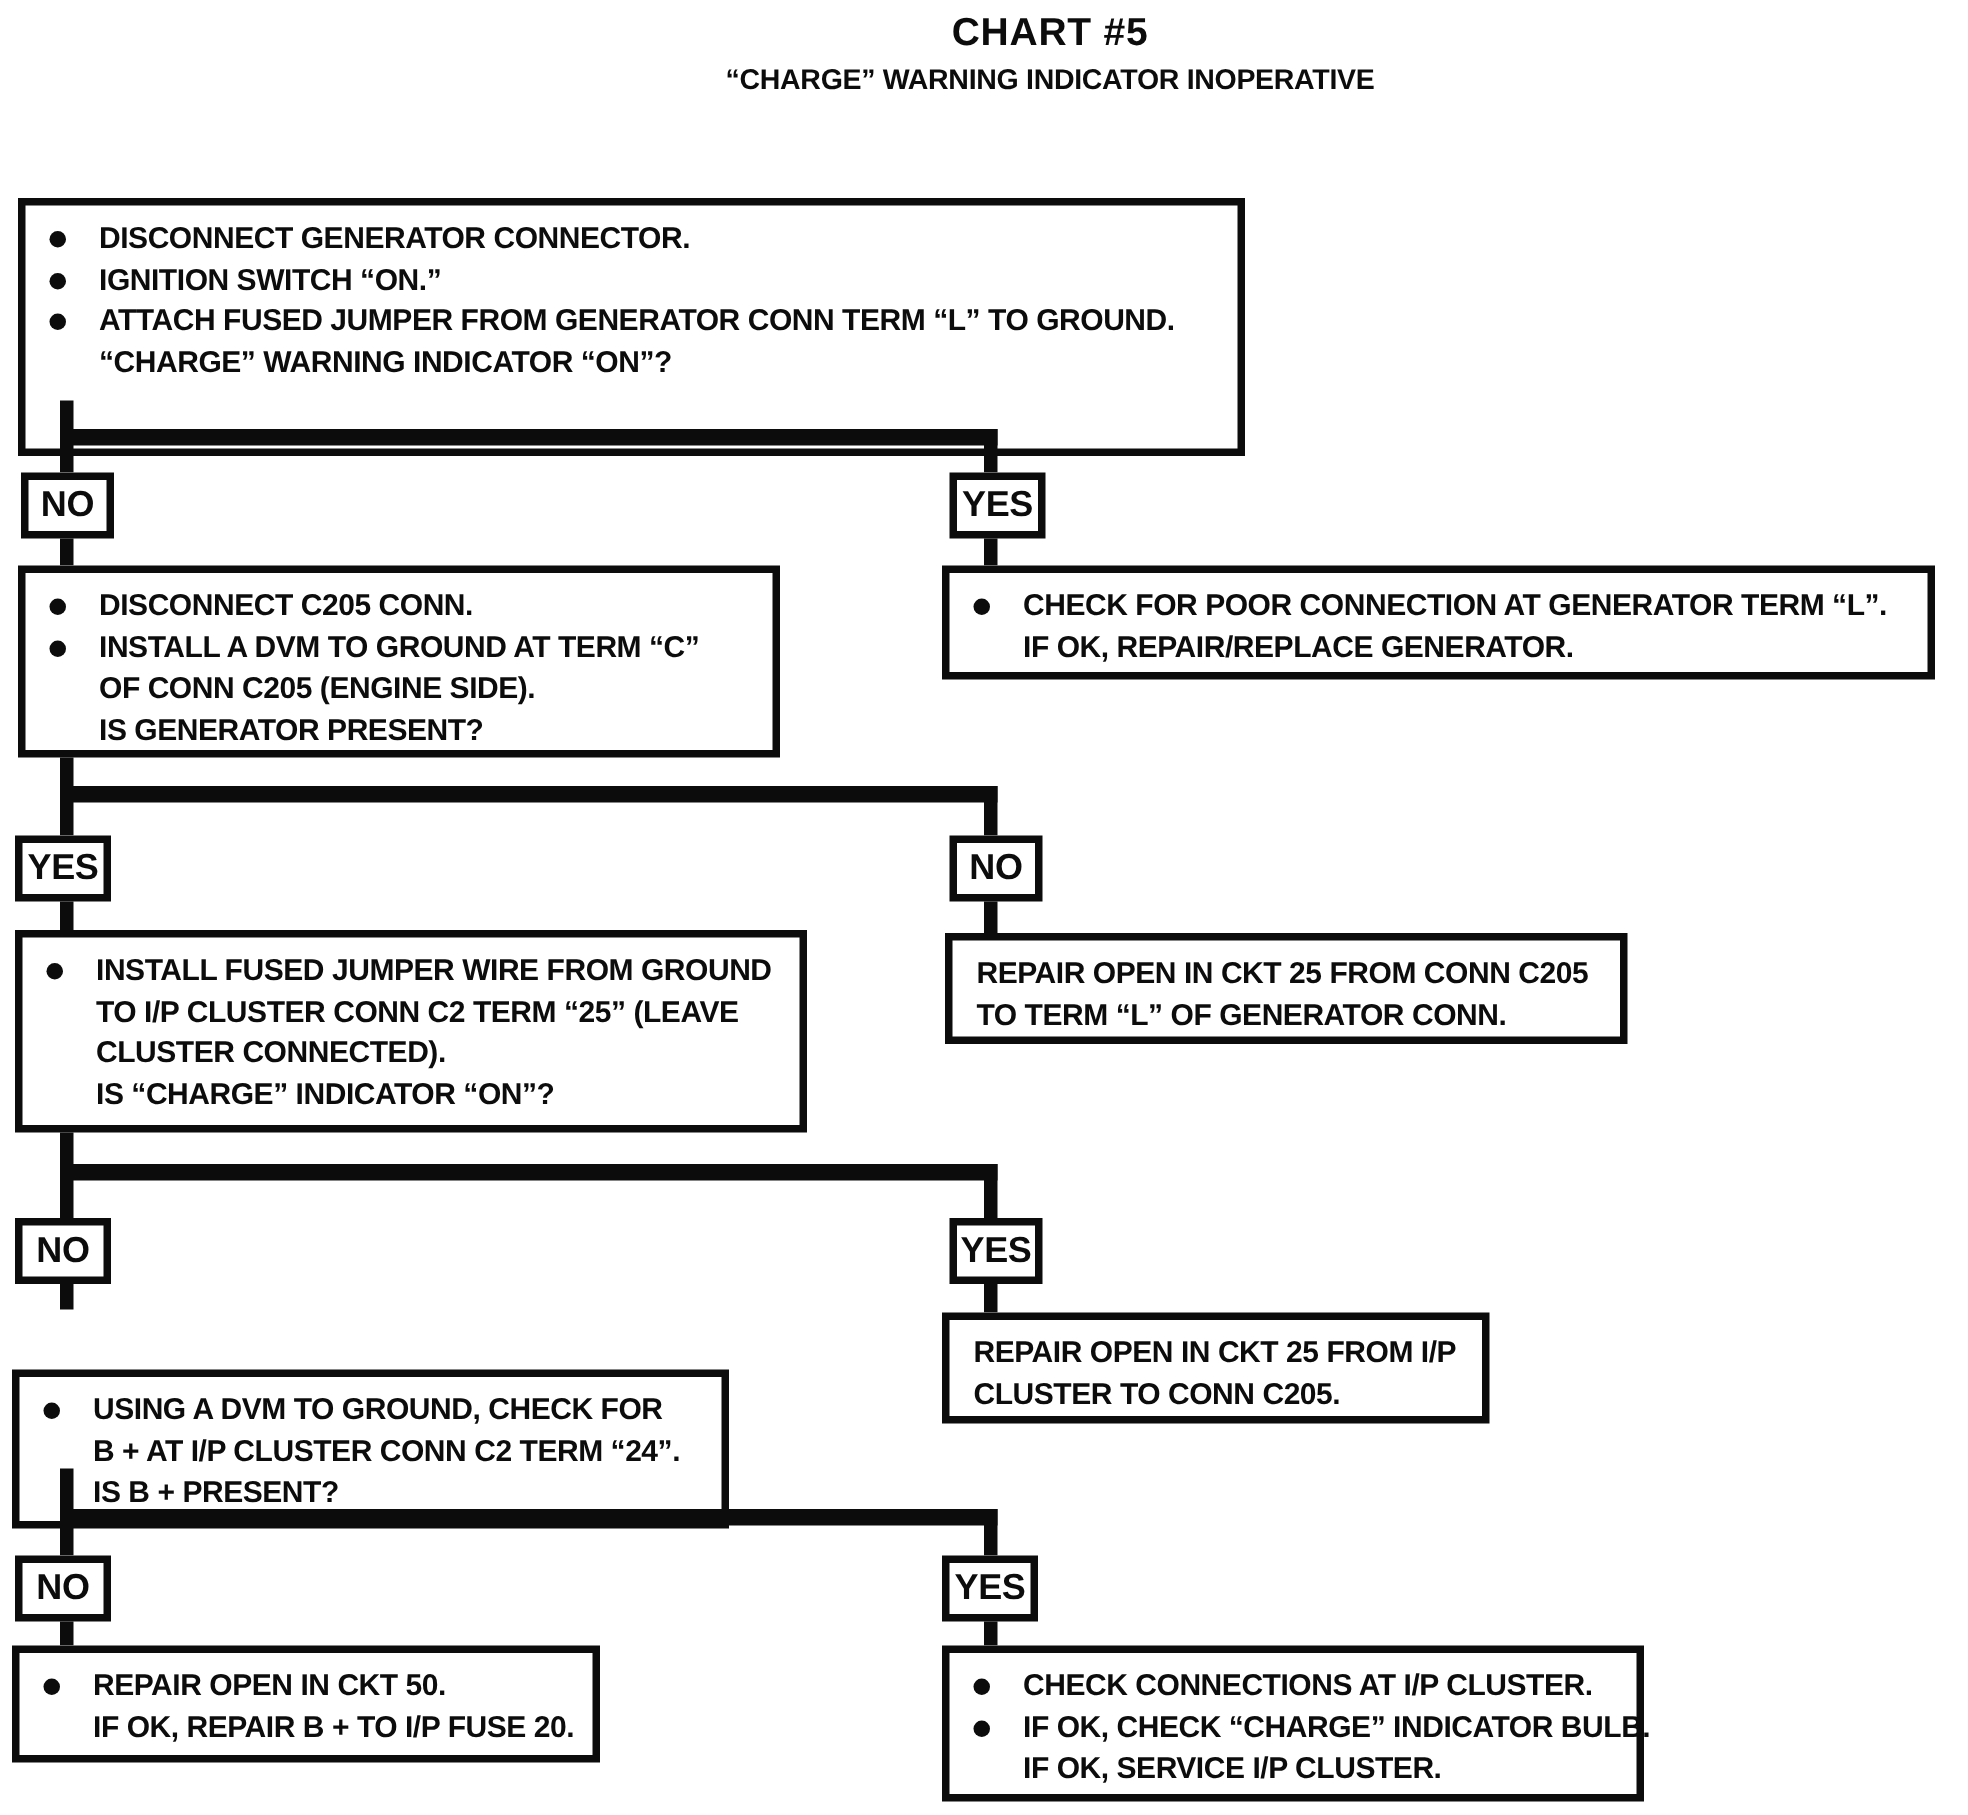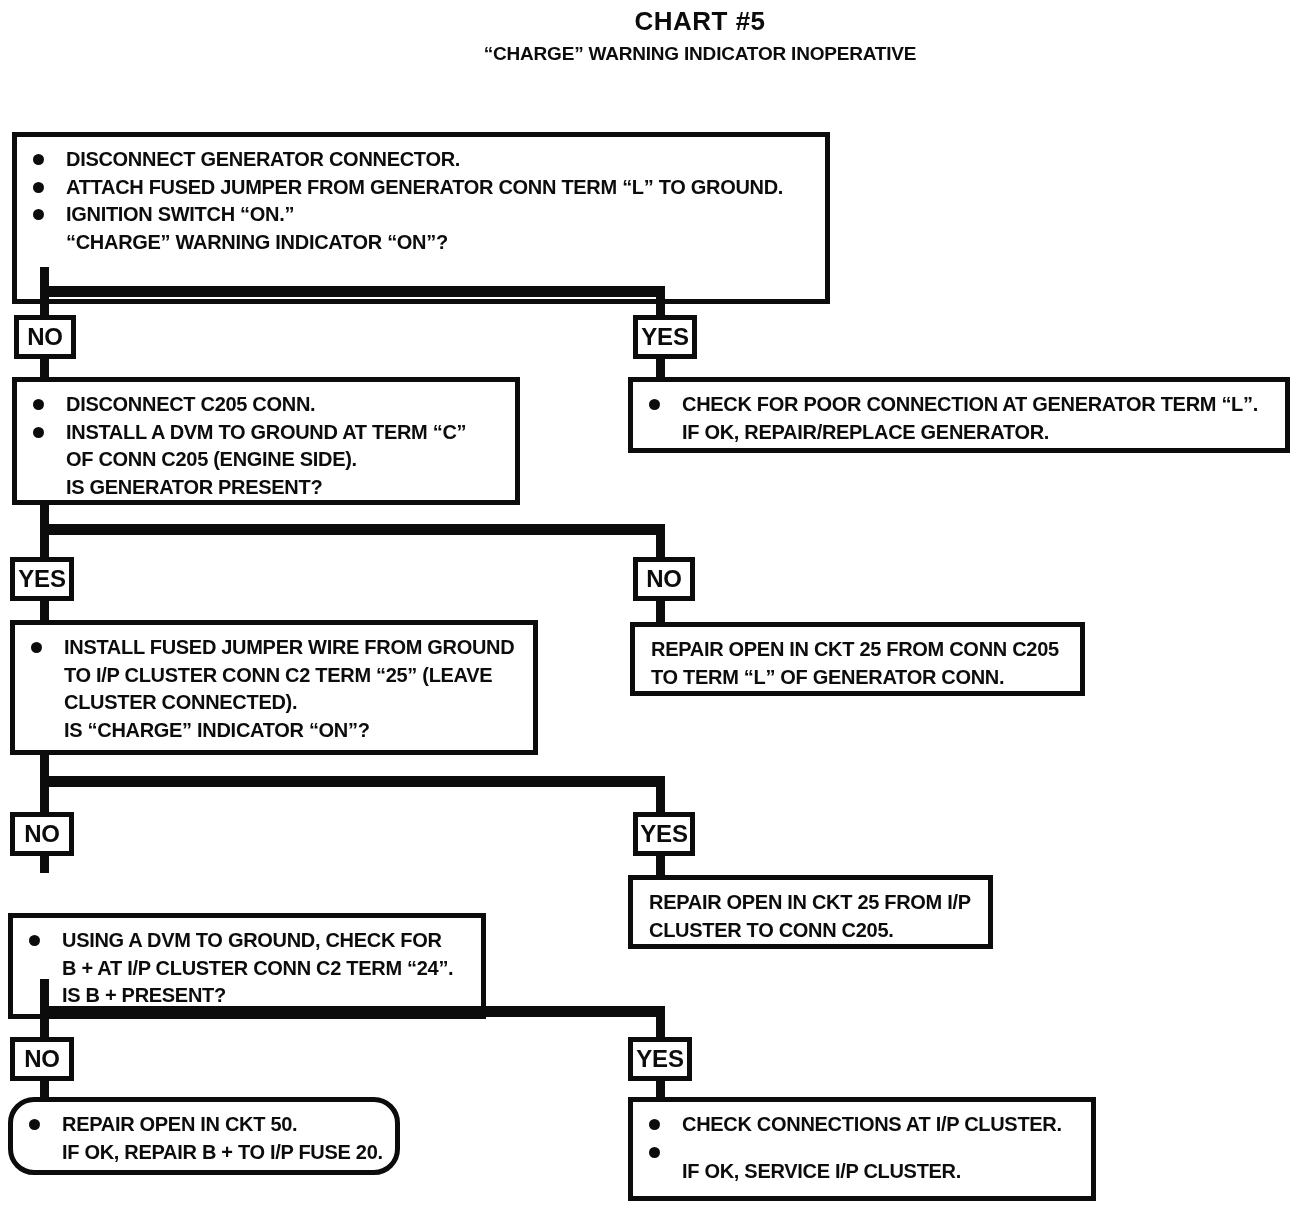--- a/index.html
+++ b/index.html
@@ -72,25 +72,25 @@
     <div class="subtitle">“CHARGE” WARNING INDICATOR INOPERATIVE</div>
   </div>
 
   <div class="node" style="left:12px; top:132px; width:818px; height:172px;">
       <div class="line b">
         <span class="bullet"></span>
         <span class="txt">DISCONNECT GENERATOR CONNECTOR.</span>
       </div>
       <div class="line b">
         <span class="bullet"></span>
+        <span class="txt">IGNITION SWITCH “ON.”</span>
+      </div>
+      <div class="line b">
+        <span class="bullet"></span>
         <span class="txt">ATTACH FUSED JUMPER FROM GENERATOR CONN TERM “L” TO GROUND.</span>
-      </div>
-      <div class="line b">
-        <span class="bullet"></span>
-        <span class="txt">IGNITION SWITCH “ON.”</span>
       </div>
       <div class="line c">
         <span class="txt">“CHARGE” WARNING INDICATOR “ON”?</span>
       </div>
     </div>
 
   <div class="conn" style="left:40px; top:267px; width:9px; height:48px;"></div>
   <div class="conn" style="left:40px; top:286px; width:625px; height:11px;"></div>
   <div class="conn" style="left:656px; top:286px; width:9px; height:29px;"></div>
 
@@ -210,35 +210,36 @@
   <div class="branch-label" style="left:10px; top:1037px; width:64px; height:44px;">
     <span>NO</span>
   </div>
   <div class="branch-label" style="left:628px; top:1037px; width:64px; height:44px;">
     <span>YES</span>
   </div>
 
   <div class="conn" style="left:40px; top:1081px; width:9px; height:16px;"></div>
   <div class="conn" style="left:656px; top:1081px; width:9px; height:16px;"></div>
 
-  <div class="node" style="left:8px; top:1097px; width:392px; height:78px;border-radius:26px;">
+  <div class="node" style="left:8px; top:1097px; width:392px; height:78px;">
       <div class="line b">
         <span class="bullet"></span>
         <span class="txt">REPAIR OPEN IN CKT 50.</span>
       </div>
       <div class="line c">
         <span class="txt">IF OK, REPAIR B +  TO I/P FUSE 20.</span>
       </div>
     </div>
   <div class="node" style="left:628px; top:1097px; width:468px; height:104px;">
       <div class="line b">
         <span class="bullet"></span>
         <span class="txt">CHECK CONNECTIONS AT I/P CLUSTER.</span>
       </div>
       <div class="line b">
         <span class="bullet"></span>
+        <span class="txt">IF OK, CHECK “CHARGE” INDICATOR BULB.</span>
       </div>
       <div class="line c">
         <span class="txt">IF OK, SERVICE I/P CLUSTER.</span>
       </div>
     </div>
 
 </div>
 
 </body></html>

